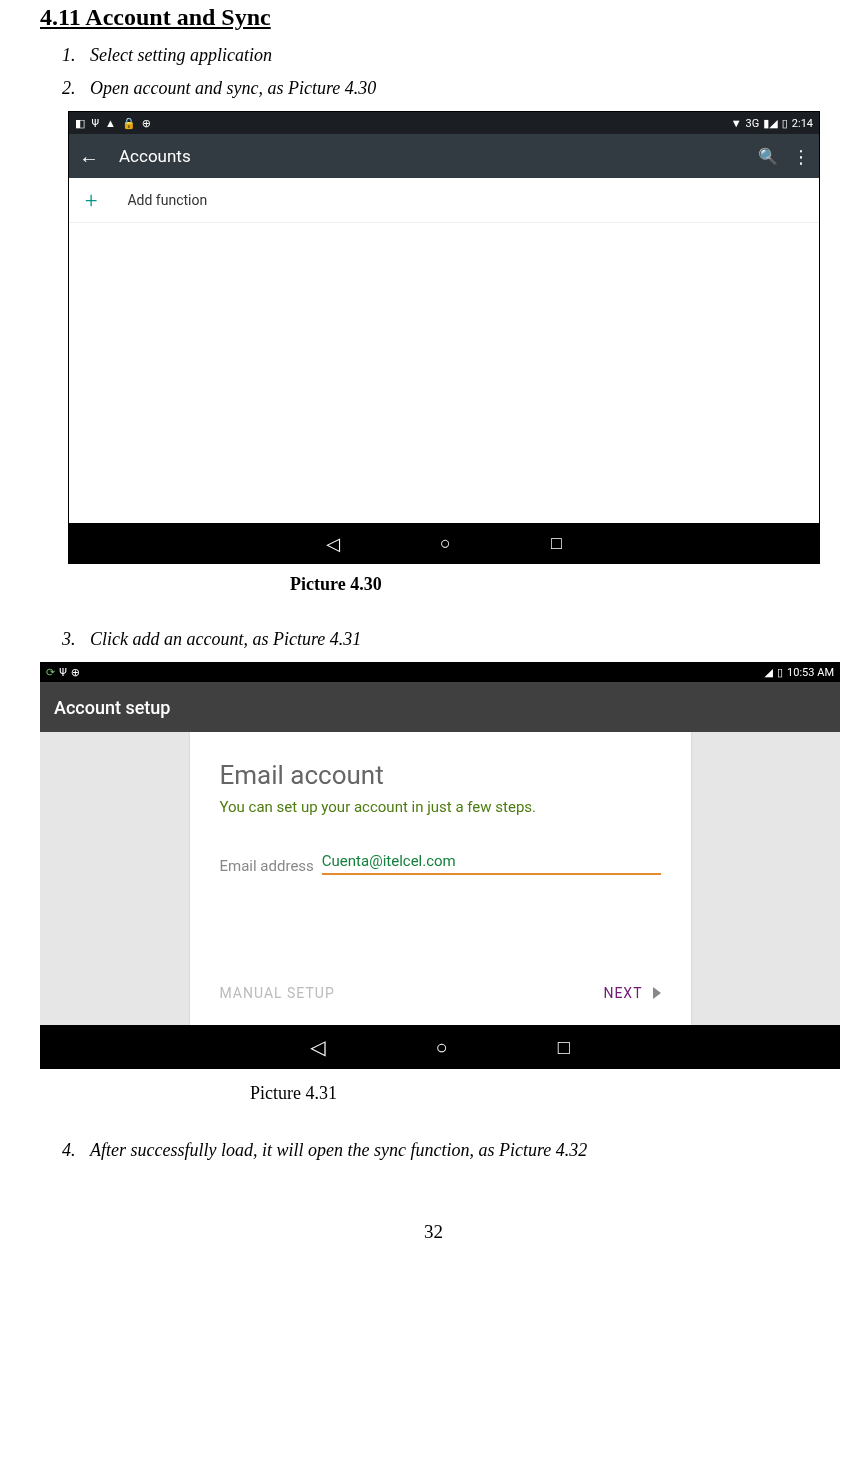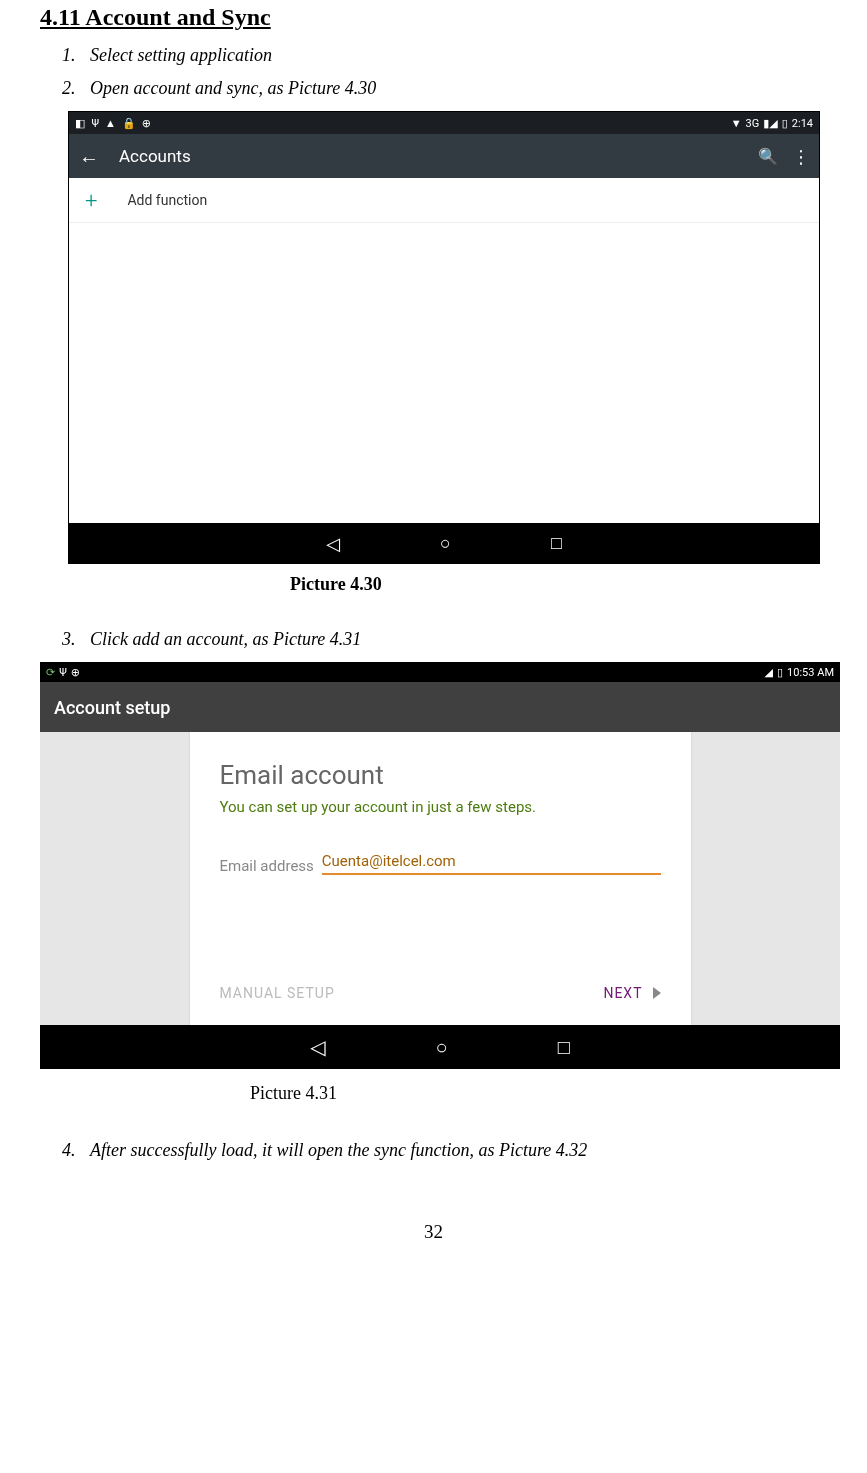--- a/index.html
+++ b/index.html
@@ -168,21 +168,21 @@
     margin-bottom: 110px;
   }
   .shot2 .field label {
     font-size: 15px;
     color: #888;
   }
   .shot2 .field .inputwrap {
     flex:1;
     border-bottom: 2px solid #e68a2e;
     padding-bottom: 3px;
-    color: #a16207;
+    color: #15803d;
     font-size: 15px;
   }
   .shot2 .actions {
     display: flex;
     justify-content: space-between;
     gap: 16px;
   }
   .shot2 .actions .manual {
     color: #bbb;
     font-size: 14px;

